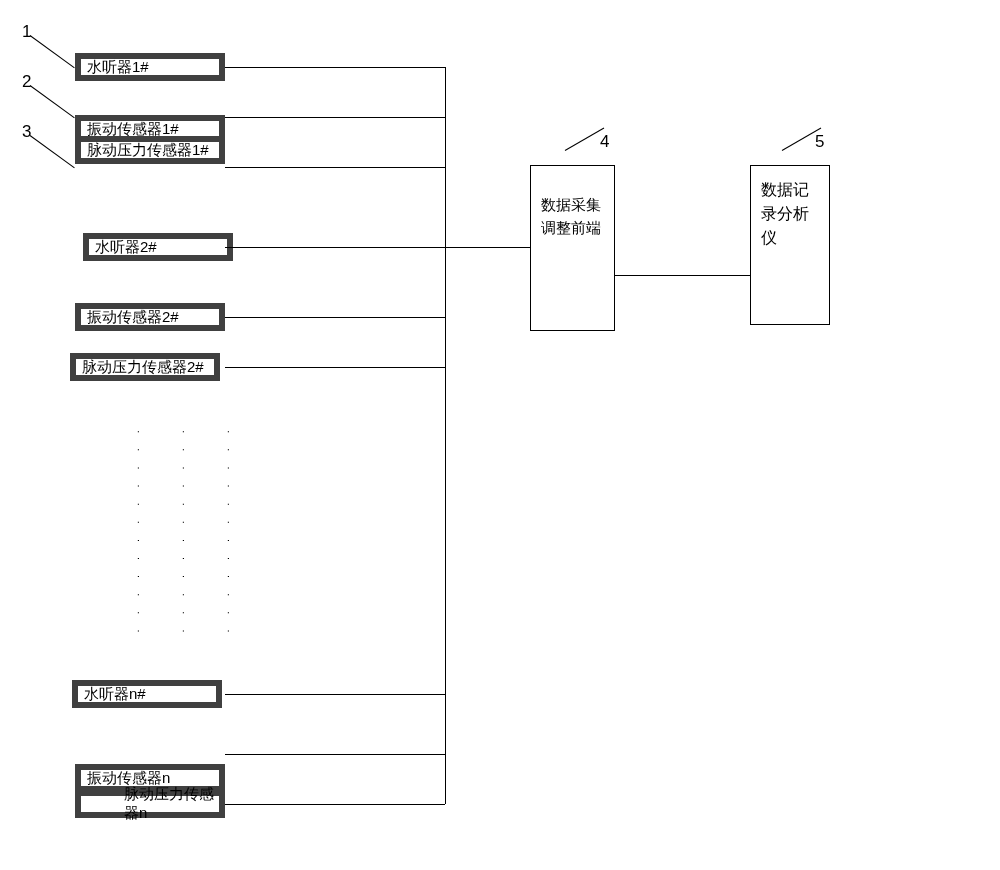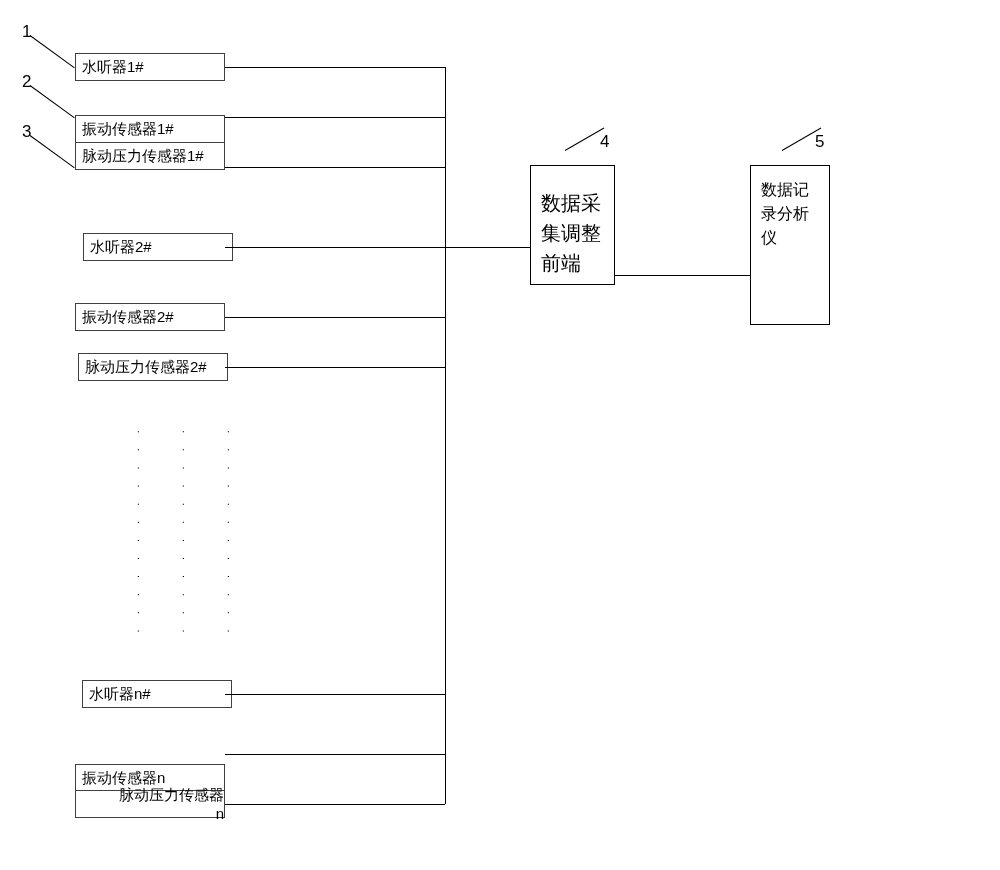--- a/index.html
+++ b/index.html
@@ -6,40 +6,39 @@
       margin: 0;
       padding: 0;
       font-family: "Microsoft YaHei", Arial, sans-serif;
       background: white;
       width: 1000px;
       height: 870px;
       position: relative;
     }
     .box {
       position: absolute;
-      border: 1px solid #404040;
+      border: 6px solid #404040;
       background: white;
       font-size: 15px;
       display: flex;
       align-items: center;
       padding-left: 6px;
       box-sizing: border-box;
-      text-align: right;
     }
     .sensor-box {
       width: 150px;
       height: 28px;
     }
     .collector-box {
       position: absolute;
       border: 1px solid black;
       width: 85px;
-      height: 120px;
-      font-size: 20px;
-      padding: 22px 10px 10px 10px;
+      height: 166px;
+      font-size: 15px;
+      padding: 28px 10px 10px 10px;
       box-sizing: border-box;
       line-height: 1.5;
     }
     .analyzer-box {
       position: absolute;
       border: 1px solid black;
       width: 80px;
       height: 160px;
       font-size: 16px;
       padding: 12px 10px 10px 10px;
@@ -80,31 +79,31 @@
 <div class="label" style="left:815px; top:132px;">5</div>
 
 <div class="lead-line" style="left:30px; top:35px; width:55px; transform: rotate(36deg);"></div>
 <div class="lead-line" style="left:30px; top:85px; width:55px; transform: rotate(36deg);"></div>
 <div class="lead-line" style="left:30px; top:135px; width:55px; transform: rotate(36deg);"></div>
 <div class="lead-line" style="left:565px; top:150px; width:45px; transform: rotate(-30deg);"></div>
 <div class="lead-line" style="left:782px; top:150px; width:45px; transform: rotate(-30deg);"></div>
 
 <div class="box sensor-box" style="left:75px; top:53px;">水听器1#</div>
 <div class="box sensor-box" style="left:75px; top:103px;margin-top:12px;">振动传感器1#</div>
-<div class="box sensor-box" style="left:75px; top:142px;">脉动压力传感器1#</div>
+<div class="box sensor-box" style="left:75px; top:136px;">脉动压力传感器1#</div>
 
 <div class="box sensor-box" style="left:83px; top:233px;">水听器2#</div>
 <div class="box sensor-box" style="left:75px; top:303px;">振动传感器2#</div>
-<div class="box sensor-box" style="left:78px; top:353px;">脉动压力传感器2#</div>
+<div class="box sensor-box" style="left:70px; top:353px;">脉动压力传感器2#</div>
 
 <div class="dots" style="left:133px; top:430px;">· · · · · · · · · · · ·</div>
 <div class="dots" style="left:178px; top:430px;">· · · · · · · · · · · ·</div>
 <div class="dots" style="left:223px; top:430px;">· · · · · · · · · · · ·</div>
 
-<div class="box sensor-box" style="left:82px; top:680px;">水听器n#</div>
+<div class="box sensor-box" style="left:72px; top:680px;">水听器n#</div>
 <div class="box sensor-box" style="left:75px; top:764px;">振动传感器n</div>
 <div class="box sensor-box" style="left:75px; top:790px;padding-left:43px;">脉动压力传感器n</div>
 
 <div class="collector-box" style="left:530px; top:165px;">数据采集调整前端</div>
 
 <div class="analyzer-box" style="left:750px; top:165px;">数据记录分析仪</div>
 
 <div class="line vline" style="left:445px; top:67px; height:737px;"></div>
 
 <div class="line hline" style="left:225px; top:67px; width:220px;"></div>

